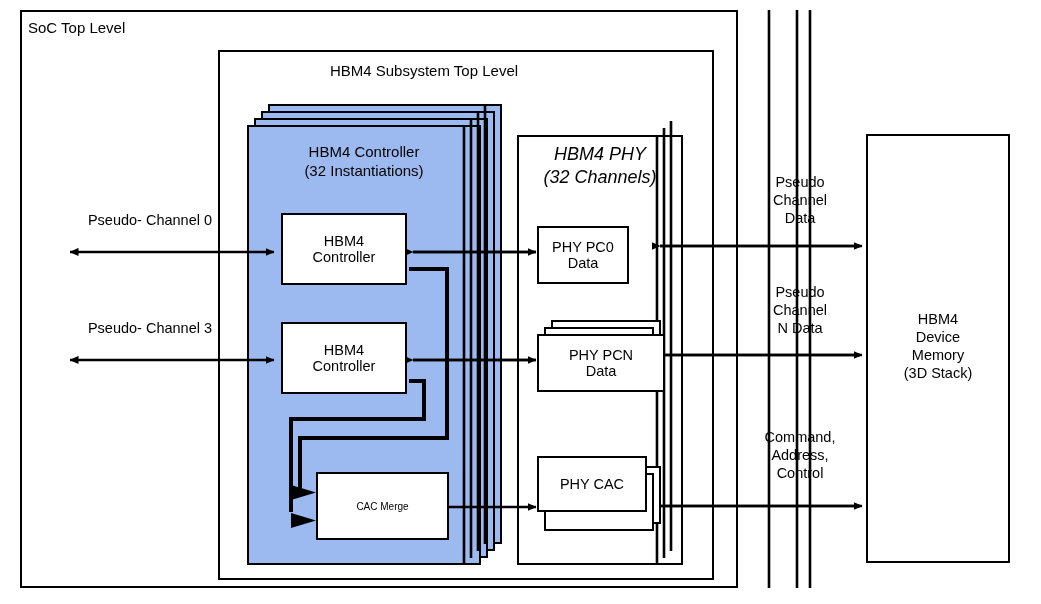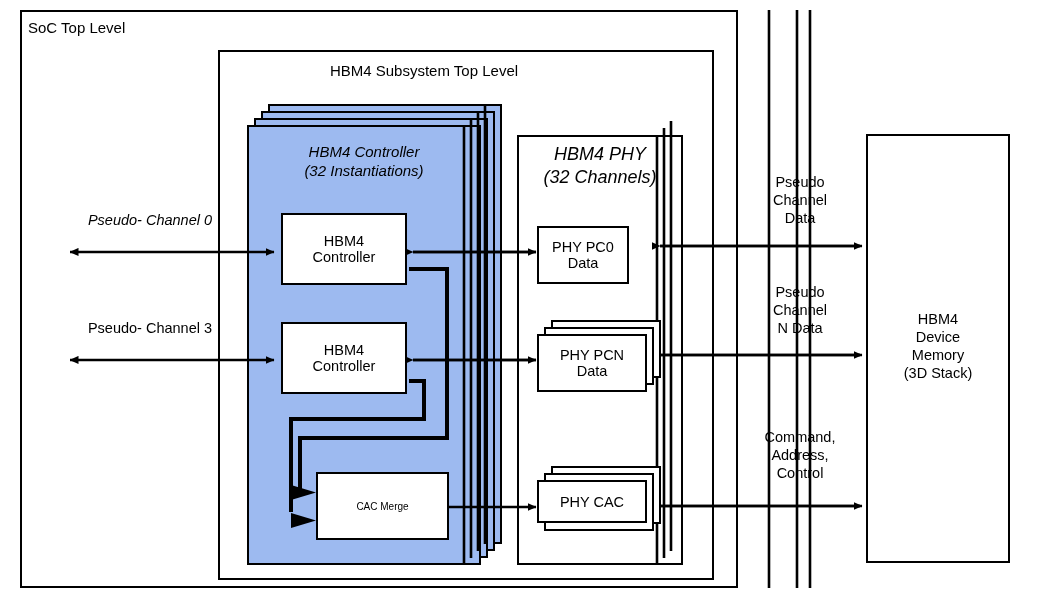--- a/index.html
+++ b/index.html
@@ -121,59 +121,59 @@
 
   <div class="box whitebox txt-center" style="left:537px;top:226px;width:92px;height:58px;font-size:14.5px;">
     <div>
       <div>PHY PC0</div>
       <div>Data</div>
     </div>
   </div>
 
   <div class="box whitebox" style="left:551px;top:320px;width:110px;height:58px;"></div>
   <div class="box whitebox" style="left:544px;top:327px;width:110px;height:58px;"></div>
-  <div class="box whitebox txt-center" style="left:537px;top:334px;width:110px;height:58px;font-size:14.5px;">
+  <div class="box whitebox txt-center" style="left:537px;top:334px;width:128px;height:58px;font-size:14.5px;">
     <div>
       <div>PHY PCN</div>
       <div>Data</div>
     </div>
   </div>
 
   <div class="box whitebox" style="left:551px;top:466px;width:110px;height:58px;"></div>
   <div class="box whitebox" style="left:544px;top:473px;width:110px;height:58px;"></div>
-  <div class="box whitebox txt-center" style="left:537px;top:480px;width:110px;height:43px;font-size:14.5px;justify-content:center;">
+  <div class="box whitebox txt-center" style="left:537px;top:456px;width:110px;height:56px;font-size:14.5px;justify-content:center;">
     <div>PHY CAC</div>
   </div>
 
   <div class="lbl" style="left:28px;top:19px;font-size:15px;text-align:right;">
     <span>SoC Top Level</span>
   </div>
 
   <div class="lbl" style="left:219px;top:62px;width:410px;font-size:15px;">
     <span>HBM4 Subsystem Top Level</span>
   </div>
 
-  <div class="lbl" style="left:249px;top:143px;width:230px;font-size:15px;font-style:italic;">
+  <div class="lbl" style="left:249px;top:143px;width:230px;font-size:15px;">
     <div>HBM4 Controller</div>
     <div>(32 Instantiations)</div>
   </div>
 
   <div class="lbl" style="left:518px;top:143px;width:164px;font-size:18px;font-style:italic;">
     <div>HBM4 PHY</div>
     <div>(32 Channels)</div>
   </div>
 
   <div class="lbl" style="left:867px;top:310px;width:142px;font-size:14.5px;">
     <div>HBM4</div>
     <div>Device</div>
     <div>Memory</div>
     <div>(3D Stack)</div>
   </div>
 
-  <div class="lbl" style="left:60px;top:211px;width:180px;font-size:14.5px;font-style:italic;">
+  <div class="lbl" style="left:60px;top:211px;width:180px;font-size:14.5px;">
     <span>Pseudo- Channel 0</span>
   </div>
 
   <div class="lbl" style="left:60px;top:319px;width:180px;font-size:14.5px;">
     <span>Pseudo- Channel 3</span>
   </div>
 
   <div class="lbl" style="left:748px;top:173px;width:104px;font-size:14.5px;">
     <div>Pseudo</div>
     <div>Channel</div>

